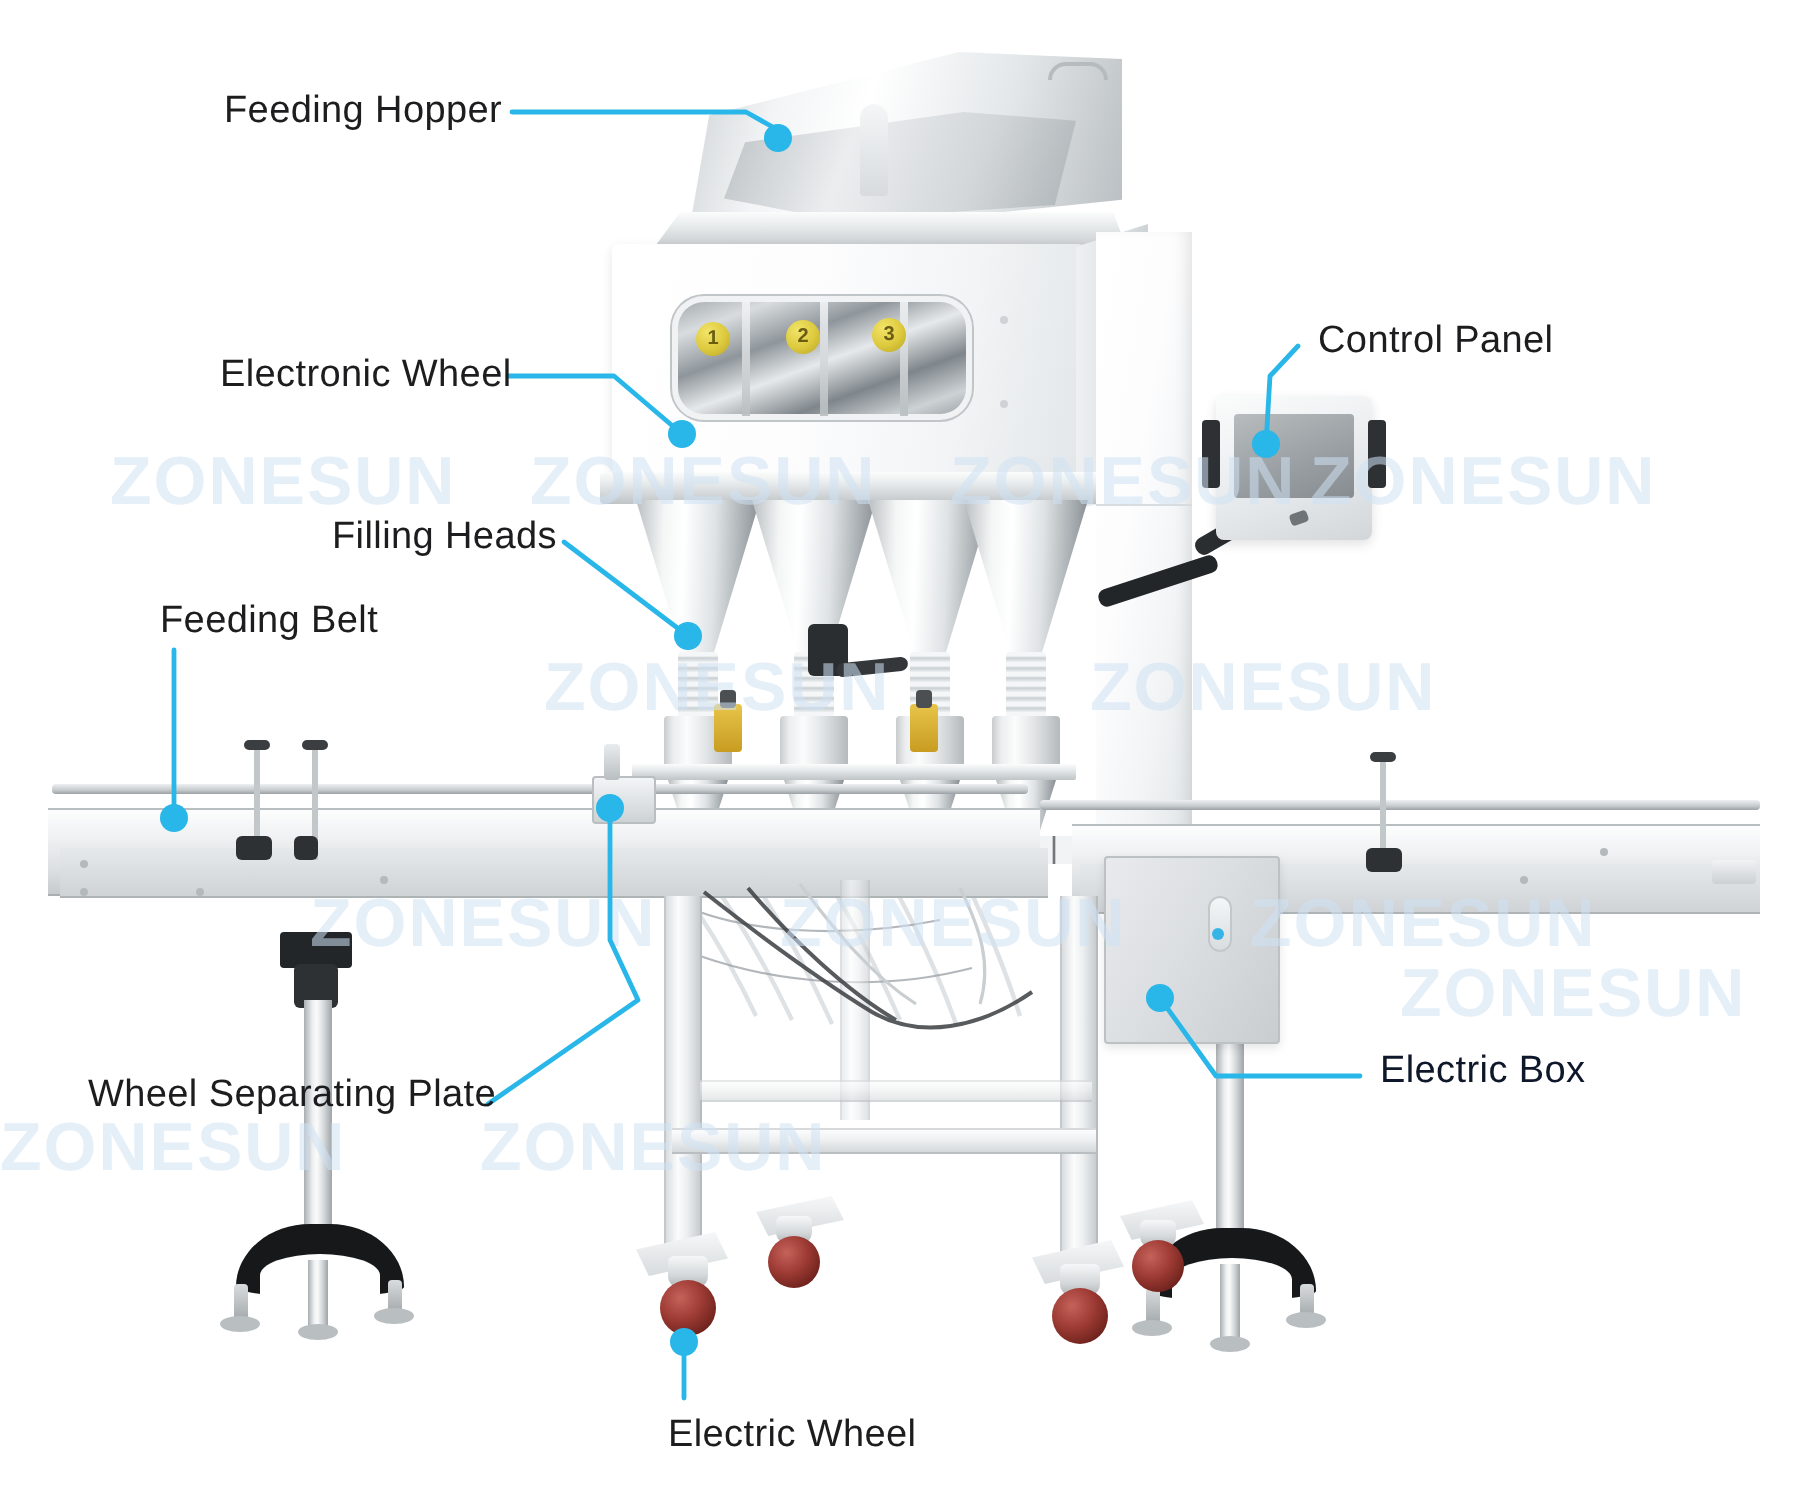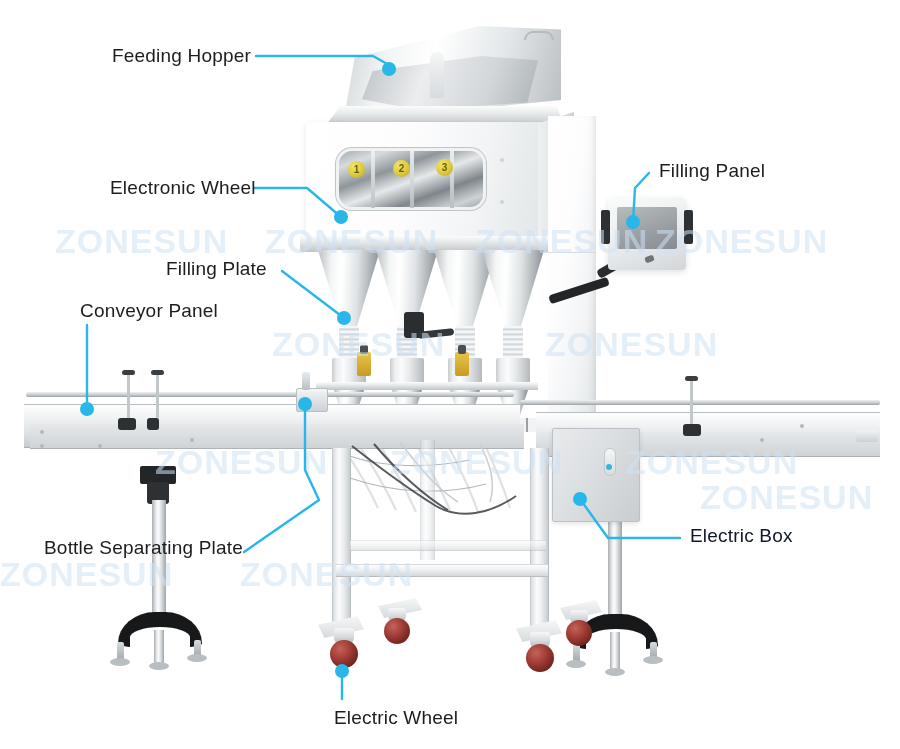--- a/index.html
+++ b/index.html
@@ -383,21 +383,21 @@
       <div class="dot" style="left: 337px; top: 311px; width: 14px; height: 14px; background: rgb(41, 182, 232);"></div>
       <div class="dot" style="left: 80px; top: 402px; width: 14px; height: 14px; background: rgb(41, 182, 232);"></div>
       <div class="dot" style="left: 626px; top: 215px; width: 14px; height: 14px; background: rgb(41, 182, 232);"></div>
       <div class="dot" style="left: 298px; top: 397px; width: 14px; height: 14px; background: rgb(41, 182, 232);"></div>
       <div class="dot" style="left: 573px; top: 492px; width: 14px; height: 14px; background: rgb(41, 182, 232);"></div>
       <div class="dot" style="left: 335px; top: 664px; width: 14px; height: 14px; background: rgb(41, 182, 232);"></div>
     </div>
   <div id="label-layer">
       <div class="label" style="left: 112px; top: 45px; color: rgb(29, 29, 31);">Feeding Hopper</div>
       <div class="label" style="left: 110px; top: 177px; color: rgb(29, 29, 31);">Electronic Wheel</div>
-      <div class="label" style="left: 166px; top: 258px; color: rgb(29, 29, 31);">Filling Plate</div>
-      <div class="label" style="left: 80px; top: 300px; color: rgb(29, 29, 31);">Conveyor Panel</div>
-      <div class="label" style="left: 659px; top: 160px; color: rgb(29, 29, 31);">Filling Panel</div>
-      <div class="label" style="left: 44px; top: 537px; color: rgb(29, 29, 31);">Bottle Separating Plate</div>
+      <div class="label" style="left: 166px; top: 258px; color: rgb(29, 29, 31);">Filling Heads</div>
+      <div class="label" style="left: 80px; top: 300px; color: rgb(29, 29, 31);">Feeding Belt</div>
+      <div class="label" style="left: 659px; top: 160px; color: rgb(29, 29, 31);">Control Panel</div>
+      <div class="label" style="left: 44px; top: 537px; color: rgb(29, 29, 31);">Wheel Separating Plate</div>
       <div class="label" style="left: 690px; top: 525px; color: #0f172a;">Electric Box</div>
       <div class="label" style="left: 334px; top: 707px; color: rgb(29, 29, 31);">Electric Wheel</div>
     </div>
 
 </div>
 
 </body></html>

